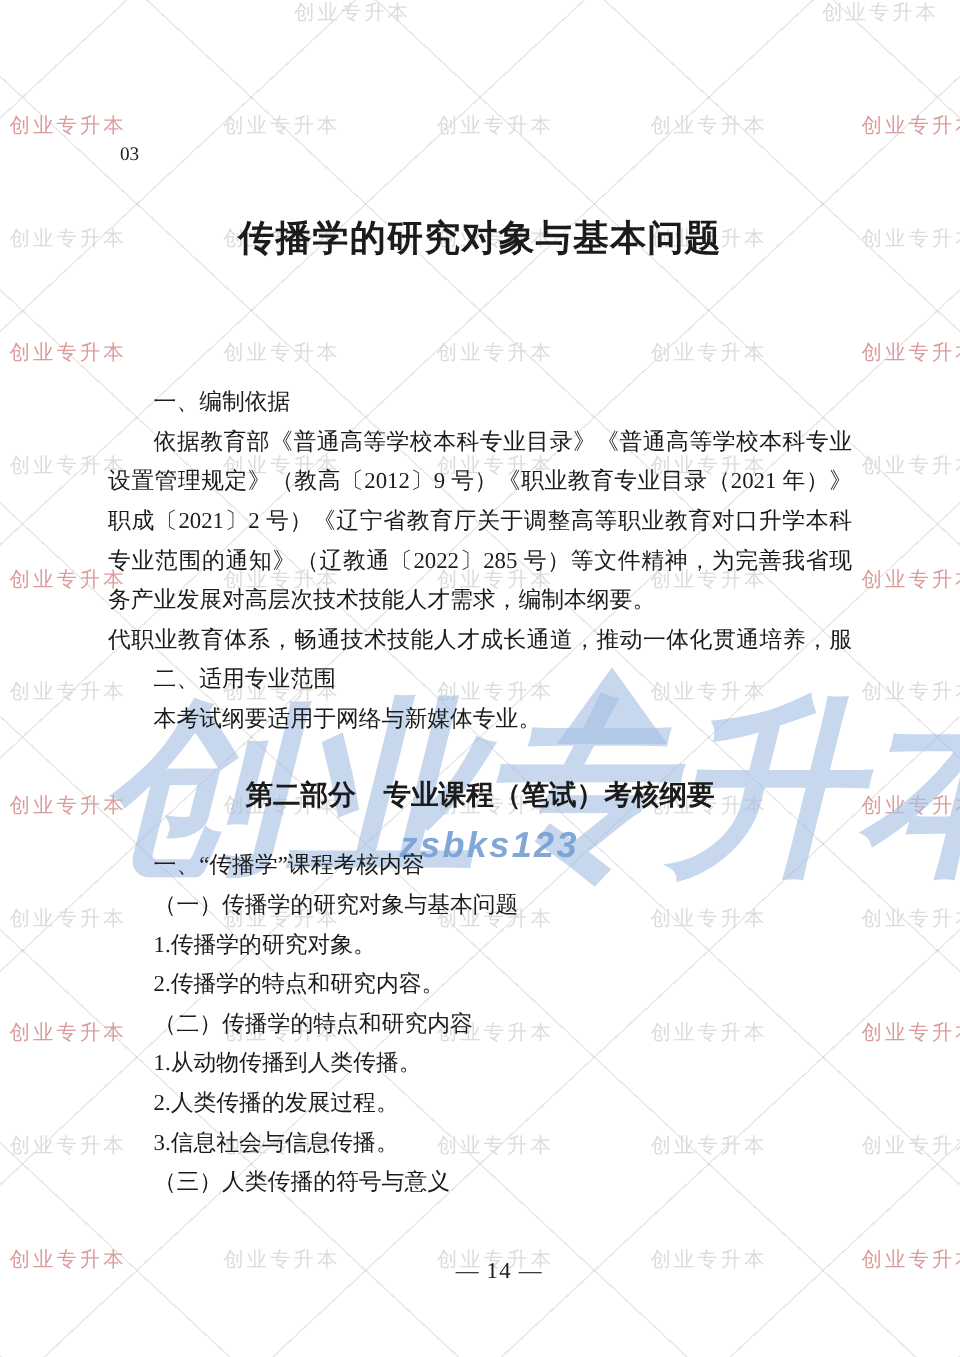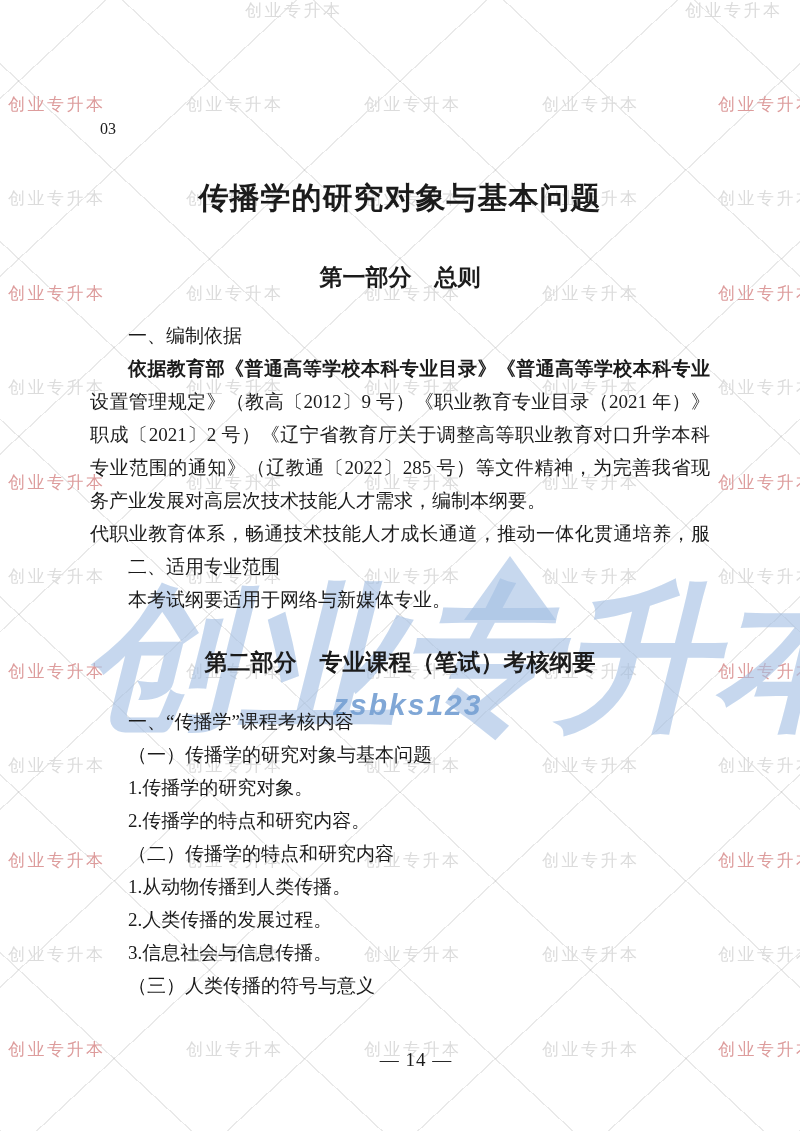--- a/index.html
+++ b/index.html
@@ -58,21 +58,21 @@
     font-family:"Liberation Sans","DejaVu Sans",sans-serif;
   }
   .part1-heading{top:262px;}
   .part2-heading{top:647px;}
   .body-block{position:absolute;left:90px;width:620px;font-size:19px;line-height:33px;}
   .body1{top:319px;}
   .body2{top:705px;}
   .line{height:33px;white-space:nowrap;}
   .line.ind{padding-left:38px;}
   .line.full{white-space:normal;text-align:justify;text-align-last:justify;overflow:hidden;}
-  .line.full.ind{padding-left:0;text-indent:38px;font-weight:bold;}
+  .line.full.ind{padding-left:0;text-indent:38px;}
   .page-num{
     position:absolute;left:0;right:0;top:1049px;text-align:center;
     font-size:19px;padding-left:32px;letter-spacing:1px;
   }
 </style>
 </head>
 <body>
 
 <div class="page">
 
@@ -149,21 +149,20 @@
       </div>
     <div class="blue-sub">zsbks123</div>
   </div>
 
   <div class="content">
 
     <div class="corner">03</div>
 
     <h1 class="doc-title">传播学的研究对象与基本问题</h1>
 
-    <h2 class="part-heading part1-heading">第一部分　总则</h2>
 
     <div class="body-block body1">
       <div class="line ind">一、编制依据</div>
       <div class="line full ind">依据教育部《普通高等学校本科专业目录》《普通高等学校本科专业</div>
       <div class="line full">设置管理规定》（教高〔2012〕9 号）《职业教育专业目录（2021 年）》（教</div>
       <div class="line full">职成〔2021〕2 号）《辽宁省教育厅关于调整高等职业教育对口升学本科</div>
       <div class="line full">专业范围的通知》（辽教通〔2022〕285 号）等文件精神，为完善我省现</div>
       <div class="line">务产业发展对高层次技术技能人才需求，编制本纲要。</div>
       <div class="line full">代职业教育体系，畅通技术技能人才成长通道，推动一体化贯通培养，服</div>
       <div class="line ind">二、适用专业范围</div>

